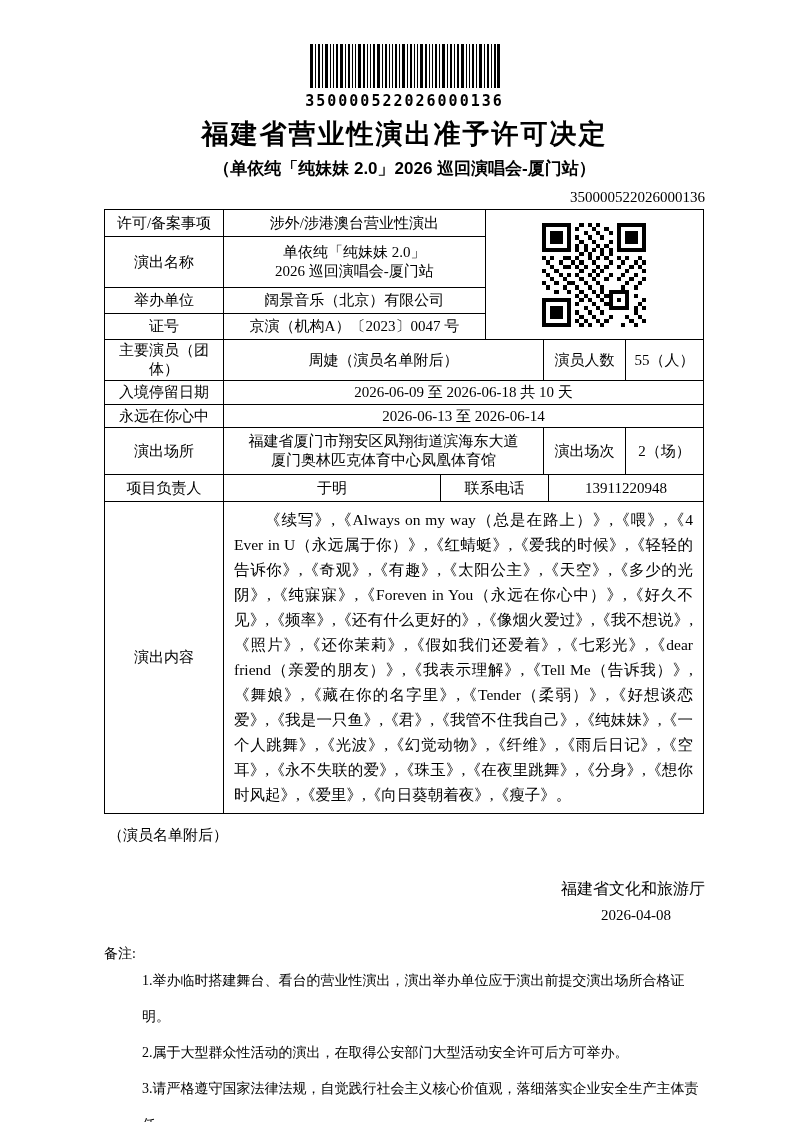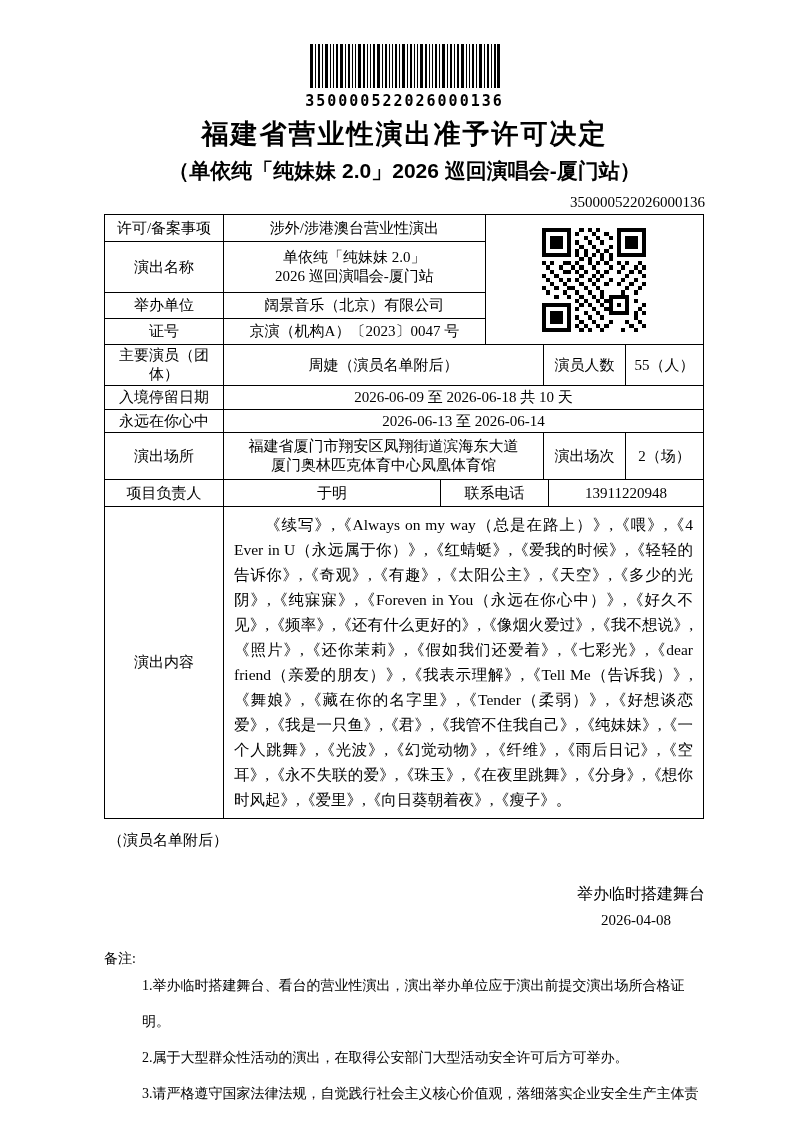--- a/index.html
+++ b/index.html
@@ -6,21 +6,21 @@
   html,body { background:#ffffff; }
   body { font-family:"Liberation Serif", serif; color:#000; }
   .page { position:relative; width:793px; height:1122px; background:#fff; overflow:hidden; }
   .content { position:absolute; left:104px; top:44px; width:601px; }
 
   .barcode-wrap { text-align:center; }
   .barcode-svg { display:inline-block; }
   .barcode-num { text-align:center; font-family:"DejaVu Sans Mono", monospace; font-size:15px; font-weight:bold; letter-spacing:2px; margin-top:0px; }
 
   .doc-title { text-align:center; font-family:"Liberation Sans", sans-serif; font-weight:700; font-size:27px; letter-spacing:2px; margin-top:6px; }
-  .doc-subtitle { text-align:center; font-family:"Liberation Sans", sans-serif; font-weight:700; font-size:21px; margin-top:5px; }
+  .doc-subtitle { text-align:center; font-family:"Liberation Sans", sans-serif; font-weight:700; font-size:17px; margin-top:5px; }
   .doc-number { text-align:right; font-size:15px; margin-top:9px; margin-bottom:3px; }
 
   .doc-table { width:600px; border:1px solid #000; font-size:15px; }
   .t-top { display:flex; }
   .t-left { width:381px; }
   .qr-cell { width:219px; border-left:1px solid #000; display:flex; align-items:center; justify-content:center; }
   .row { display:flex; }
   .row + .row { border-top:1px solid #000; }
   .t-top + .row, .row + .t-top { border-top:1px solid #000; }
   .c { display:flex; align-items:center; justify-content:center; text-align:center; padding:1px 4px; }
@@ -143,21 +143,21 @@
 
       <div class="row content-row">
         <div class="c lbl">演出内容</div>
         <div class="c val content-cell">《续写》,《Always on my way（总是在路上）》,《喂》,《4 Ever in U（永远属于你）》,《红蜻蜓》,《爱我的时候》,《轻轻的告诉你》,《奇观》,《有趣》,《太阳公主》,《天空》,《多少的光阴》,《纯寐寐》,《Foreven in You（永远在你心中）》,《好久不见》,《频率》,《还有什么更好的》,《像烟火爱过》,《我不想说》,《照片》,《还你茉莉》,《假如我们还爱着》,《七彩光》,《dear friend（亲爱的朋友）》,《我表示理解》,《Tell Me（告诉我）》,《舞娘》,《藏在你的名字里》,《Tender（柔弱）》,《好想谈恋爱》,《我是一只鱼》,《君》,《我管不住我自己》,《纯妹妹》,《一个人跳舞》,《光波》,《幻觉动物》,《纤维》,《雨后日记》,《空耳》,《永不失联的爱》,《珠玉》,《在夜里跳舞》,《分身》,《想你时风起》,《爱里》,《向日葵朝着夜》,《瘦子》。</div>
       </div>
     </div>
 
     <div class="disclosure">（演员名单附后）</div>
 
     <div class="issuer-block">
-      <div>举办临时搭建舞台</div>
+      <div>福建省文化和旅游厅</div>
       <div class="issuer-date">2026-04-08</div>
     </div>
 
     <div class="remarks">
       <div class="remarks-label">备注:</div>
       <div class="remark-item">1.举办临时搭建舞台、看台的营业性演出，演出举办单位应于演出前提交演出场所合格证明。</div>
       <div class="remark-item">2.属于大型群众性活动的演出，在取得公安部门大型活动安全许可后方可举办。</div>
       <div class="remark-item">3.请严格遵守国家法律法规，自觉践行社会主义核心价值观，落细落实企业安全生产主体责任。</div>
     </div>
 

